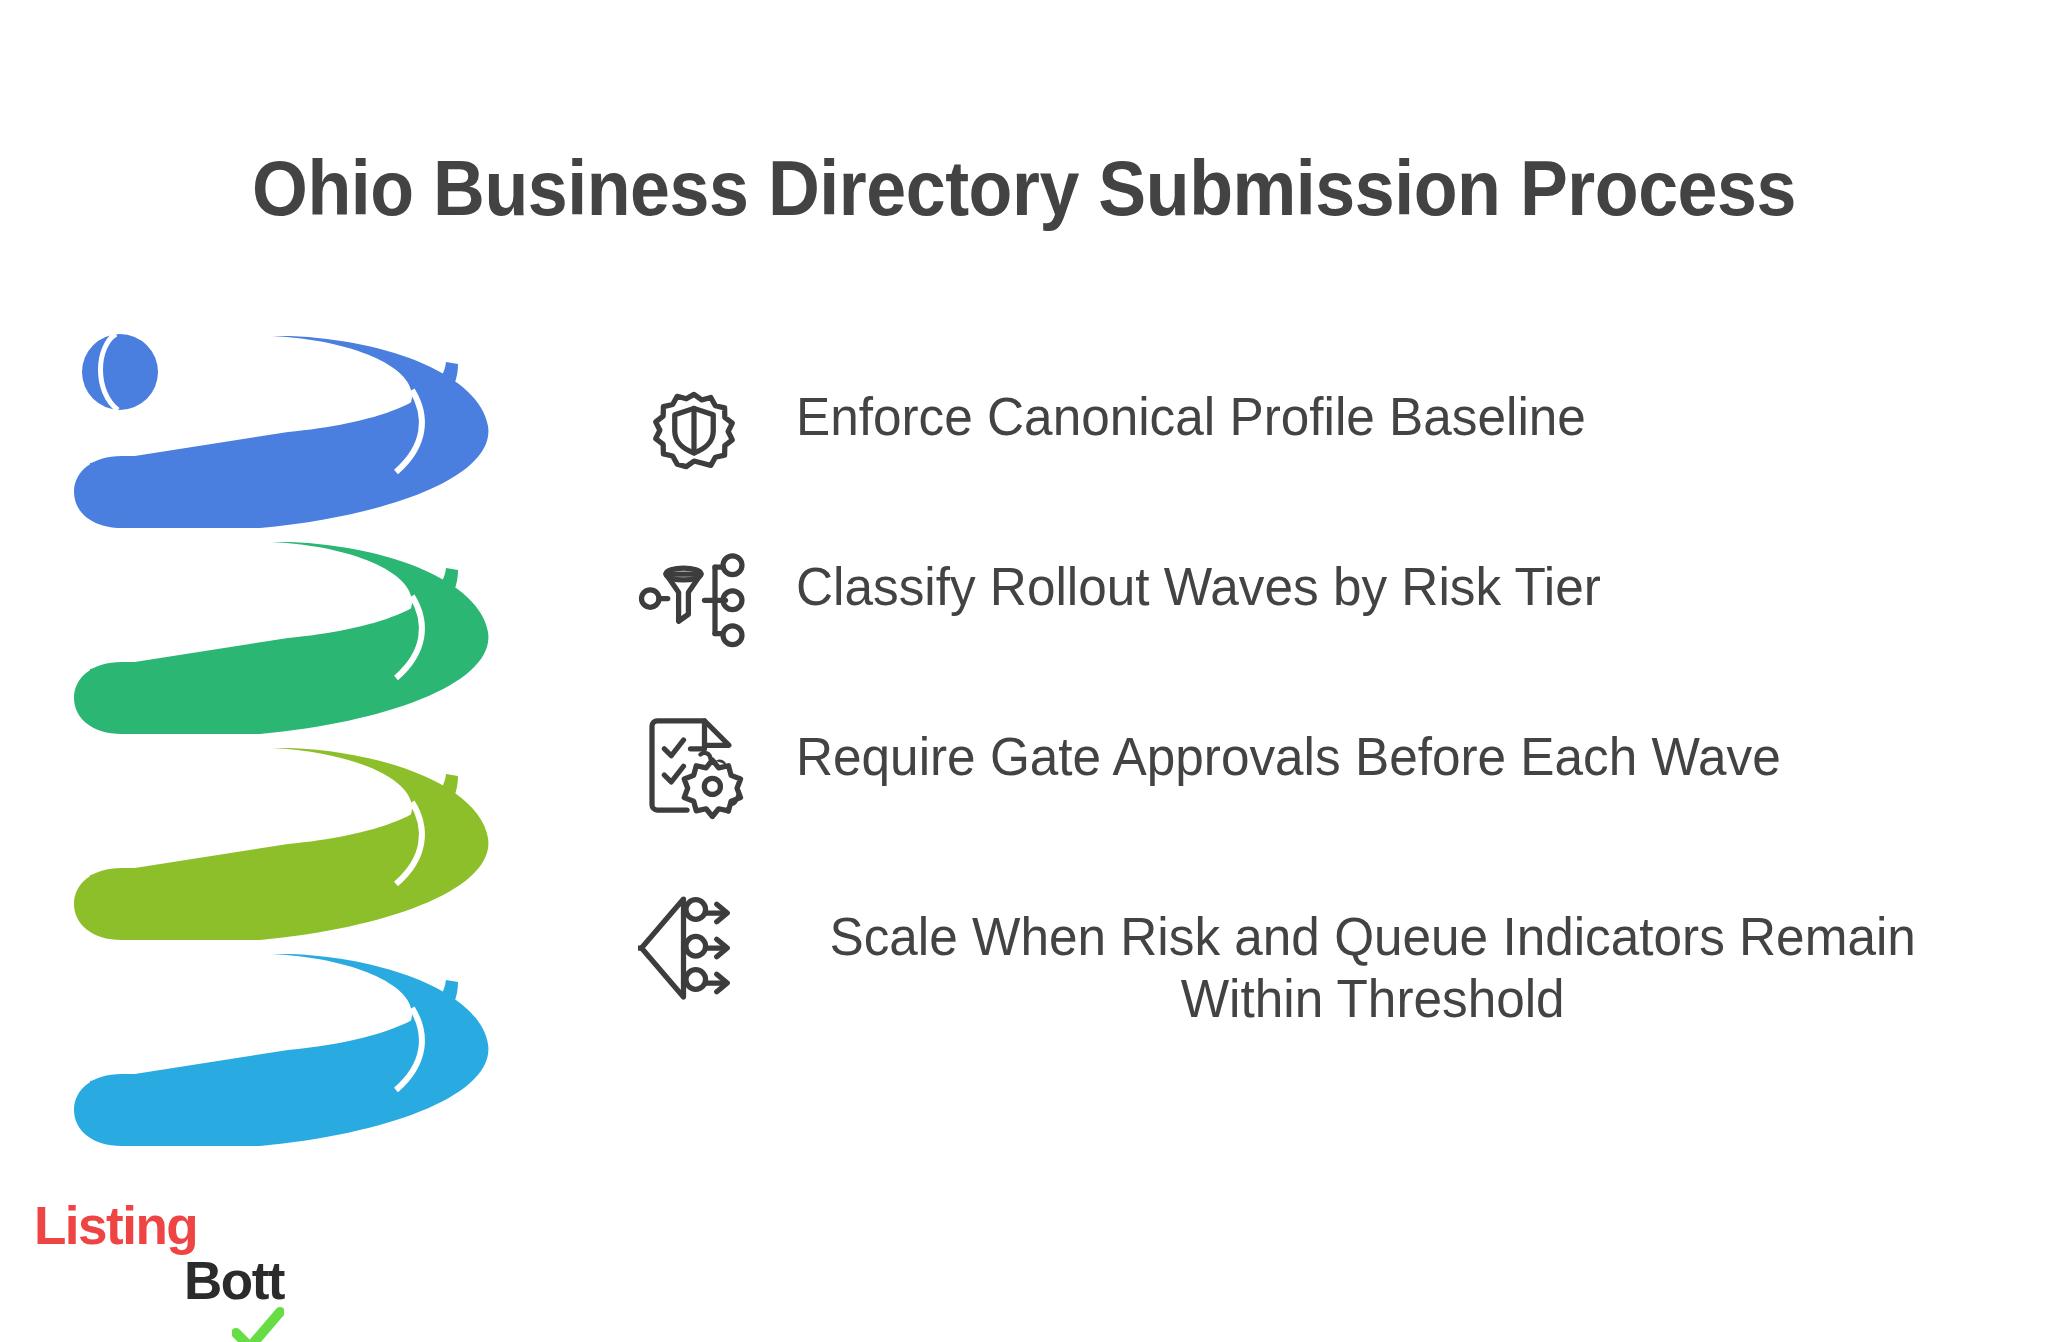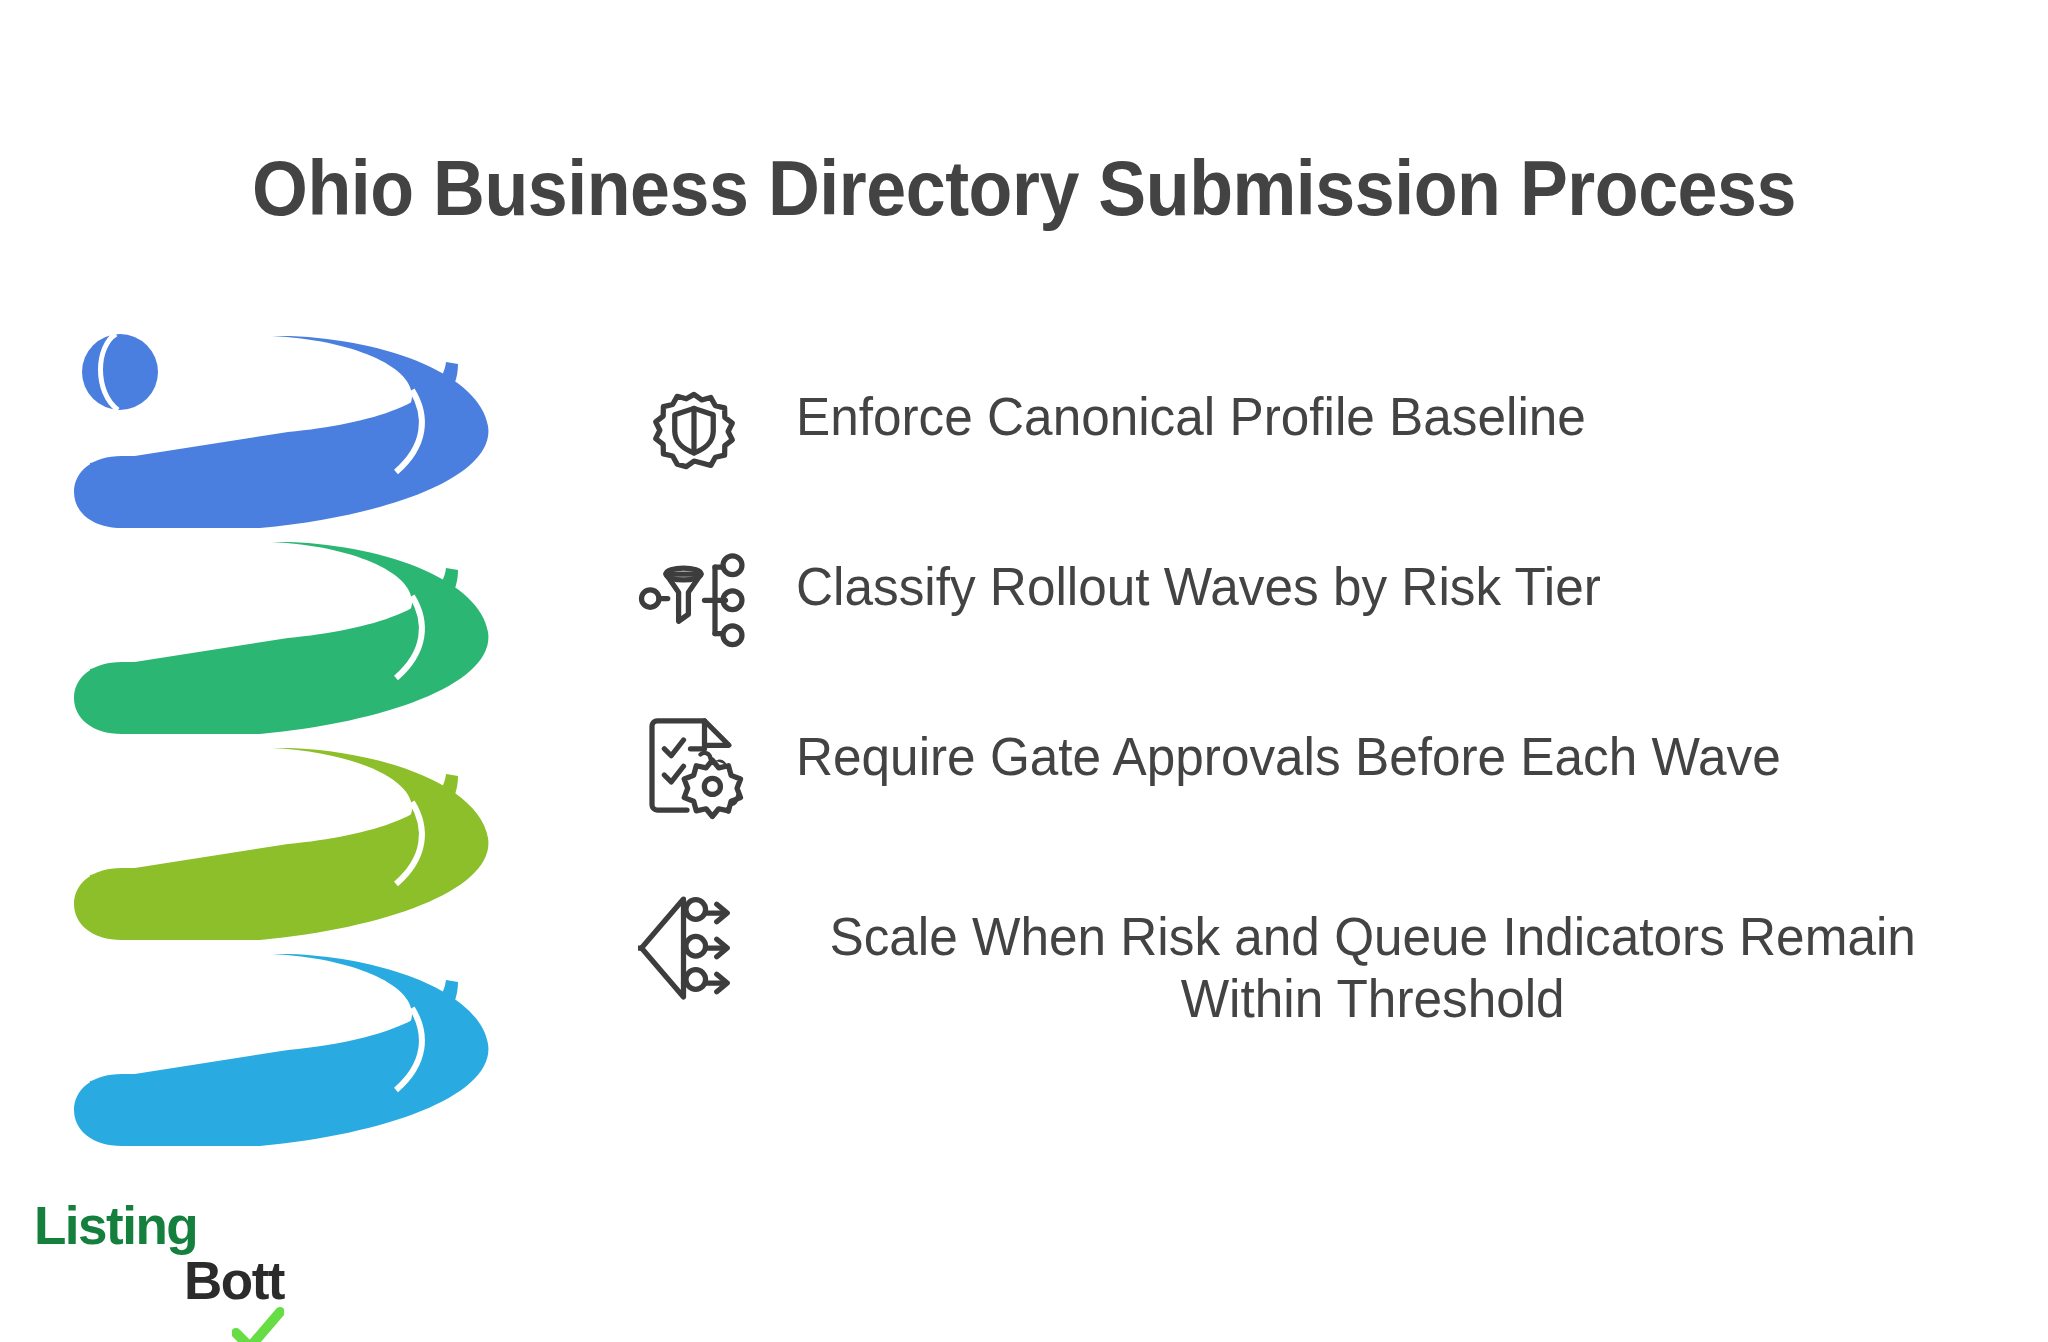--- a/index.html
+++ b/index.html
@@ -102,21 +102,21 @@
     left: 34px;
     bottom: 28px;
     width: 250px;
     height: 115px;
   }
   .logo-line1 {
     font-family: "Liberation Sans", sans-serif;
     font-weight: 700;
     font-size: 53px;
     line-height: 1;
-    color: #15803d;
+    color: #ef4444;
     letter-spacing: -1.5px;
   }
   .logo-line2-wrap {
     display: flex;
     align-items: flex-end;
     margin-top: 2px;
     flex-direction: column;
   }
   .logo-line2 {
     font-family: "Liberation Sans", sans-serif;

